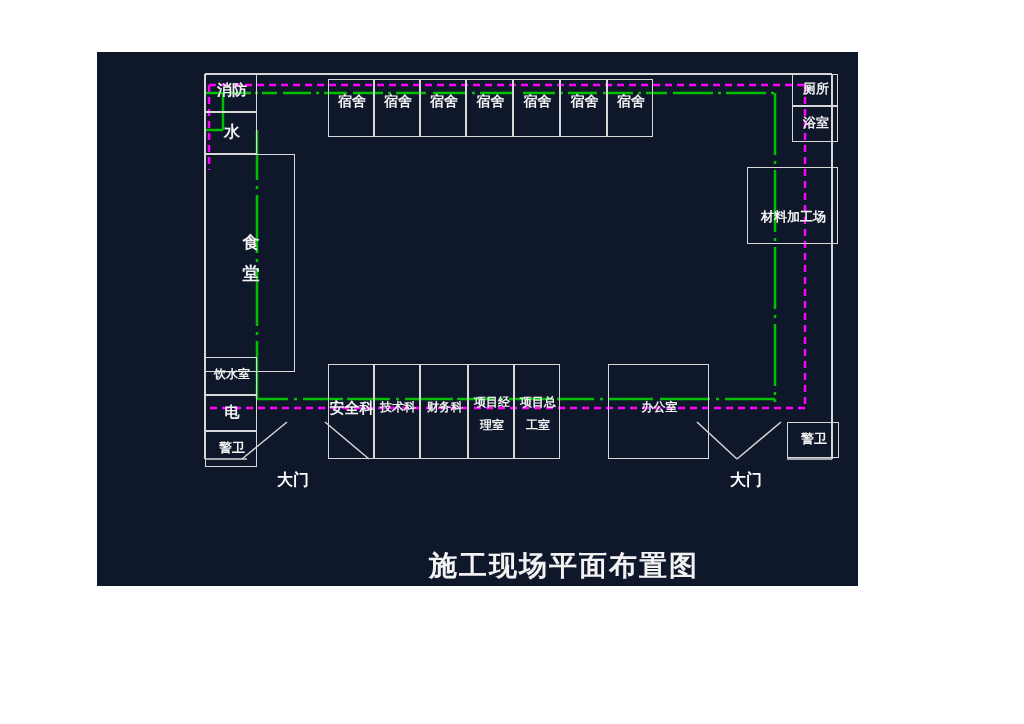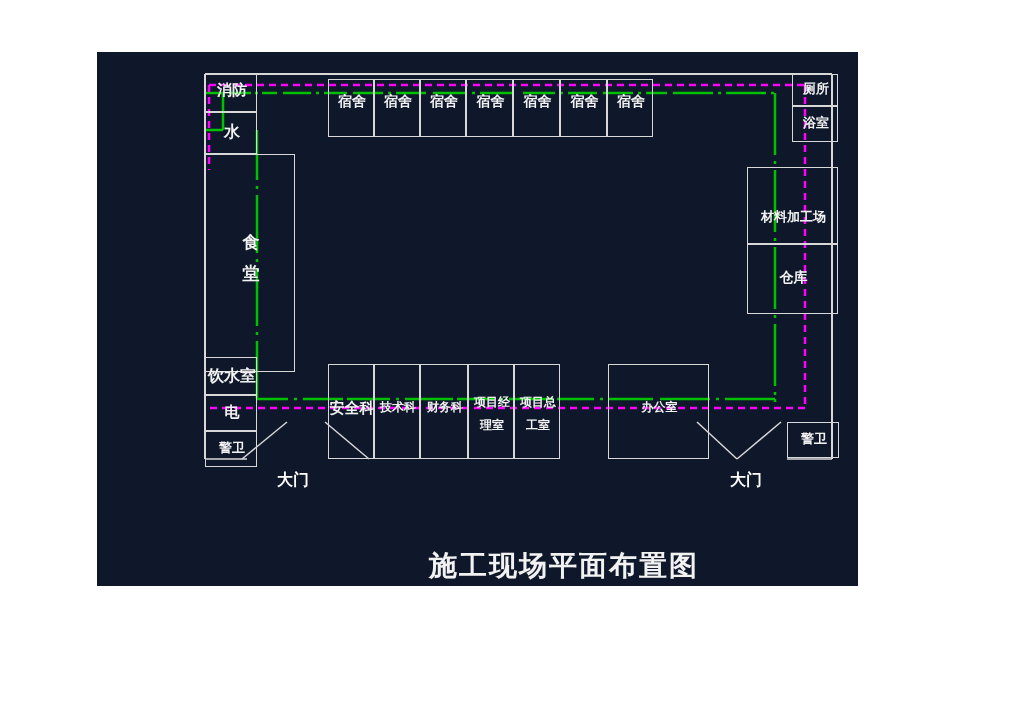--- a/index.html
+++ b/index.html
@@ -98,21 +98,21 @@
     <div class="box" style="left:108px;top:60px;width:52px;height:42px;">
       <div class="lbl" style="left:0;top:11px;width:52px;font-size:16px;">水</div>
     </div>
 
     <div class="box" style="left:108px;top:102px;width:90px;height:218px;">
       <div class="lbl" style="left:0;top:72px;width:90px;font-size:17px;line-height:1.8;">食
 堂</div>
     </div>
 
     <div class="box" style="left:108px;top:305px;width:52px;height:38px;">
-      <div class="lbl" style="left:0;top:10px;width:52px;font-size:16px;">饮水室</div>
+      <div class="lbl" style="left:0;top:10px;width:52px;font-size:12px;">饮水室</div>
     </div>
 
     <div class="box" style="left:108px;top:343px;width:52px;height:36px;">
       <div class="lbl" style="left:0;top:9px;width:52px;font-size:15px;">电</div>
     </div>
 
     <div class="box" style="left:108px;top:379px;width:52px;height:36px;">
       <div class="lbl" style="left:0;top:9px;width:52px;font-size:13px;">警卫</div>
     </div>
 
@@ -142,23 +142,20 @@
 
     <div class="box" style="left:695px;top:22px;width:46px;height:32px;">
       <div class="lbl" style="left:0;top:7px;width:46px;font-size:13px;">厕所</div>
     </div>
     <div class="box" style="left:695px;top:54px;width:46px;height:36px;">
       <div class="lbl" style="left:0;top:9px;width:46px;font-size:13px;">浴室</div>
     </div>
     <div class="box" style="left:650px;top:115px;width:91px;height:77px;">
       <div class="lbl" style="left:0;top:29px;width:91px;font-size:13px;margin-top:13px;">材料加工场</div>
     </div>
-    <div class="box" style="left:650px;top:192px;width:91px;height:70px;">
-      <div class="lbl" style="left:0;top:25px;width:91px;font-size:14px;">仓库</div>
-    </div>
 
     <div style="position:absolute;left:231px;top:312px;width:381px;height:95px;">
       <div class="box" style="left:0px;top:0;width:46px;height:95px;">
         <div class="lbl" style="left:0;top:36px;width:46px;font-size:15px;">安全科</div>
       </div>
       <div class="box" style="left:46px;top:0;width:46px;height:95px;">
         <div class="lbl" style="left:0;top:36px;width:46px;font-size:12px;">技术科</div>
       </div>
       <div class="box" style="left:92px;top:0;width:48px;height:95px;">
         <div class="lbl" style="left:0;top:36px;width:48px;font-size:12px;">财务科</div>

